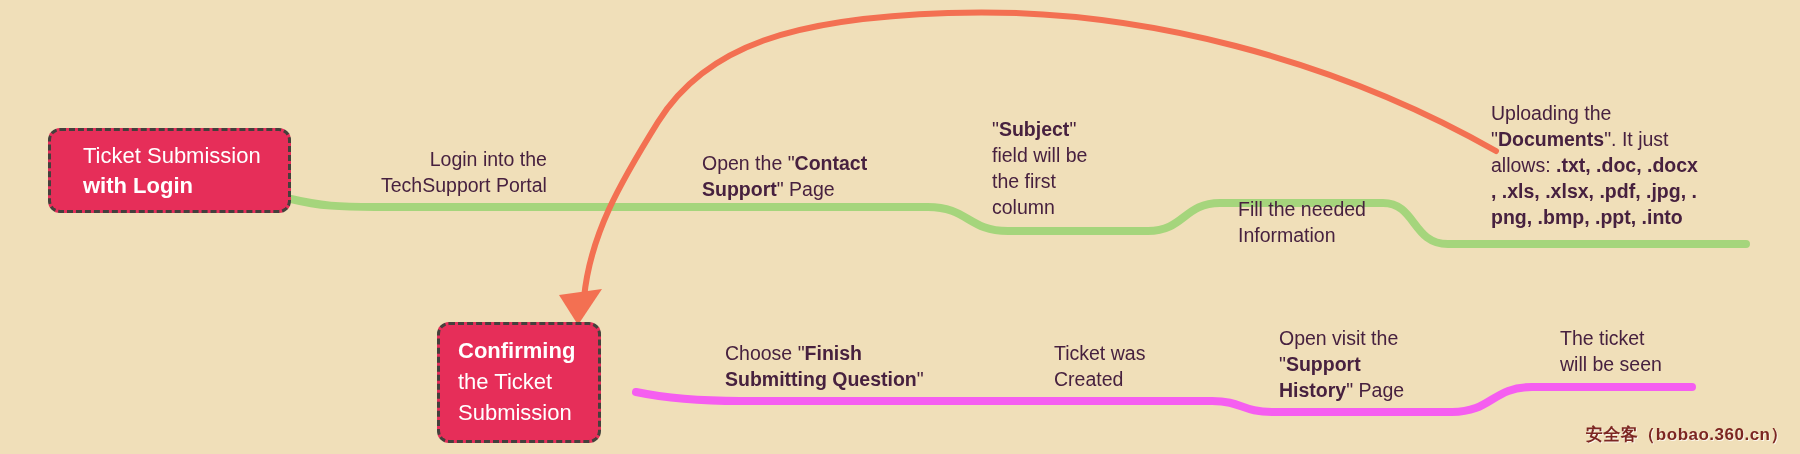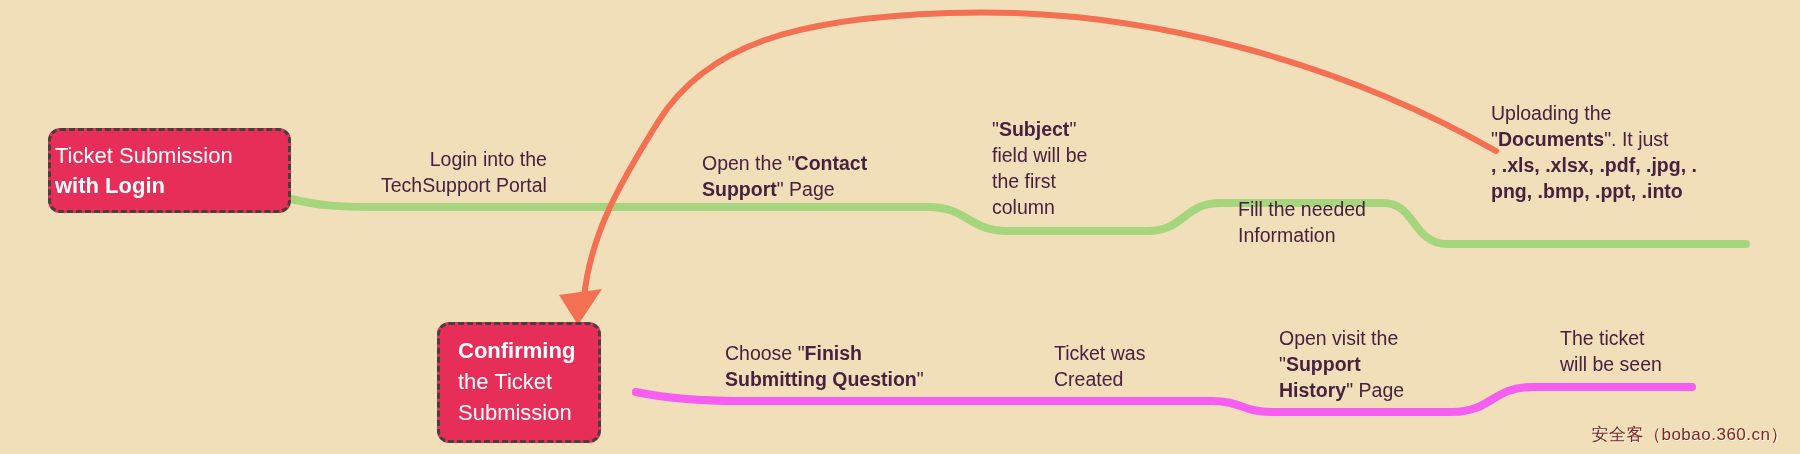--- a/index.html
+++ b/index.html
@@ -11,38 +11,38 @@
     overflow:hidden;
   }
   .links{position:absolute;left:0;top:0;width:1800px;height:454px;}
   .topic{
     position:absolute;
     background:var(--box_fill,#E62E59);
     border:3px dashed var(--box_border,#44403C);
     border-radius:12px;
     color:var(--box_text,#FFFFFF);
     box-sizing:border-box;
-    padding:10px 4px;
+    padding:10px 32px;
     font-size:22px;
     line-height:30px;
   }
   .topic .line{white-space:nowrap;}
   .node{
     position:absolute;
     color:var(--node_text,#47213F);
     font-size:19.5px;
     line-height:26px;
   }
   .node .line{white-space:nowrap;}
   .b{font-weight:700;}
   .watermark{
     position:absolute;
     right:12px;bottom:8px;
     font-size:17px;
-    font-weight:400;
+    font-weight:700;
     color:var(--watermark,#7C2622);
     text-shadow:1px 1px 0 rgba(255,255,255,0.7);
     letter-spacing:0.5px;
   }
 </style>
 </head>
 <body>
 
 <div class="canvas">
 
@@ -82,20 +82,21 @@
     </div>
 
   <div class="node" style="left:1238px;top:148px;margin-top:48px;">
       <div class="line"><span>Fill the needed</span></div>
       <div class="line"><span>Information</span></div>
     </div>
 
   <div class="node" style="left:1491px;top:100px;">
       <div class="line"><span>Uploading the</span></div>
       <div class="line"><span>"</span><span class="b">Documents</span><span>". It just</span></div>
+      <div class="line"><span>allows: </span><span class="b">.txt, .doc, .docx</span></div>
       <div class="line"><span class="b">, .xls, .xlsx, .pdf, .jpg, .</span></div>
       <div class="line"><span class="b">png, .bmp, .ppt, .into</span></div>
     </div>
 
   <div class="node" style="left:725px;top:340px;">
       <div class="line"><span>Choose "</span><span class="b">Finish</span></div>
       <div class="line"><span class="b">Submitting Question</span><span>"</span></div>
     </div>
 
   <div class="node" style="left:1054px;top:340px;">

